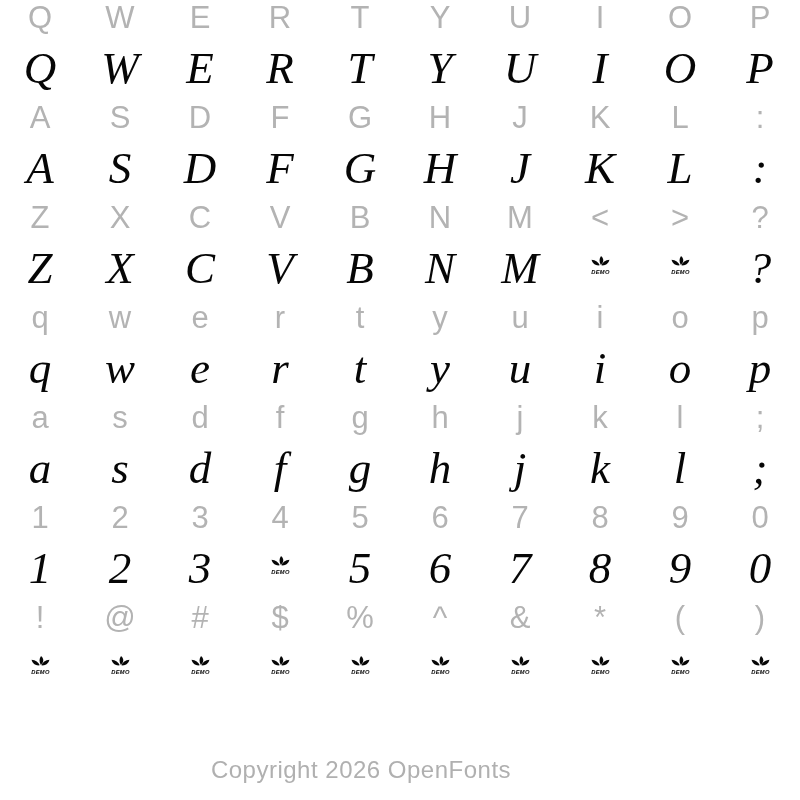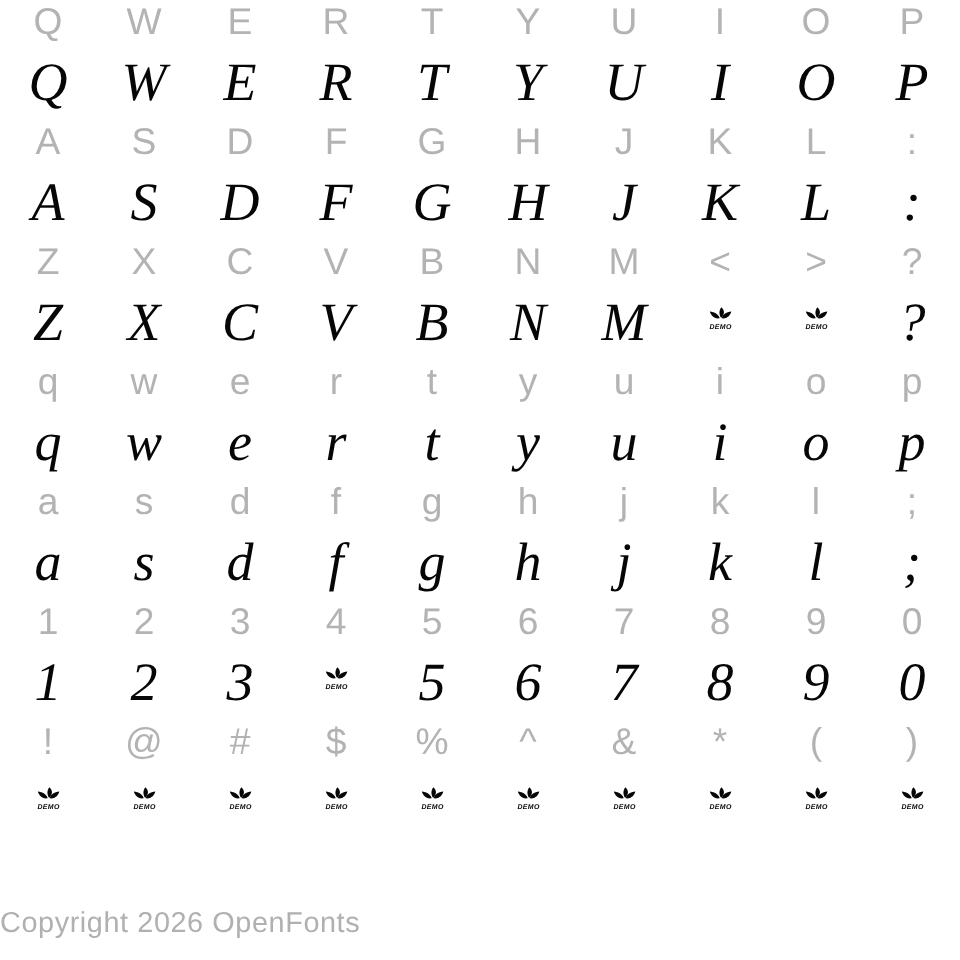--- a/index.html
+++ b/index.html
@@ -42,21 +42,21 @@
     width: 23px;
     height: 28px;
     display: inline-block;
     vertical-align: baseline;
   }
   #copyright {
     position: absolute;
     top: 756px;
     left: 0;
     width: 722px;
-    text-align: left;
+    text-align: center;
     font-family: "Liberation Sans", sans-serif;
     font-size: 24px;
     letter-spacing: 0.5px;
     color: var(--footer-gray, #b0b0b0);
   }
 </style>
 </head>
 <body>
 
 <main id="sheet">

